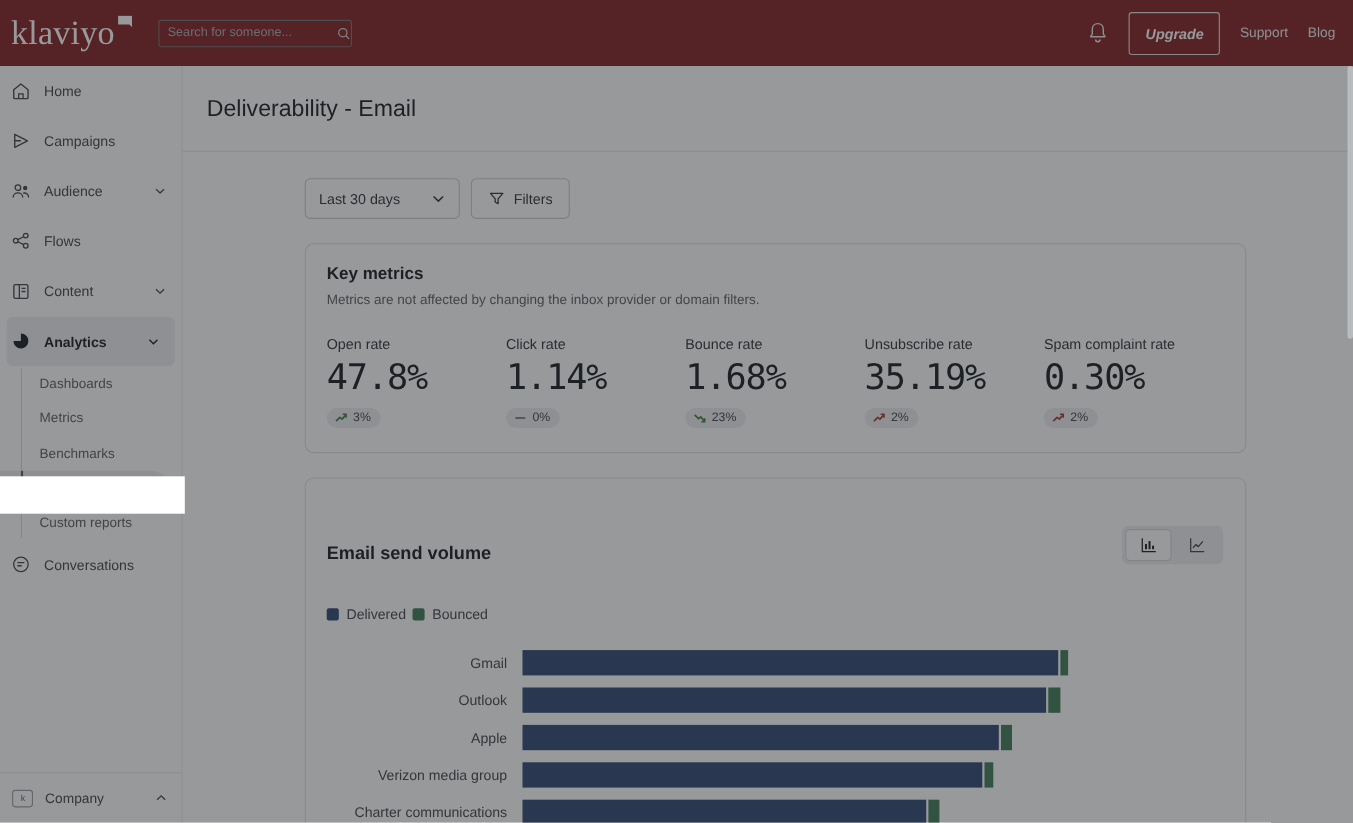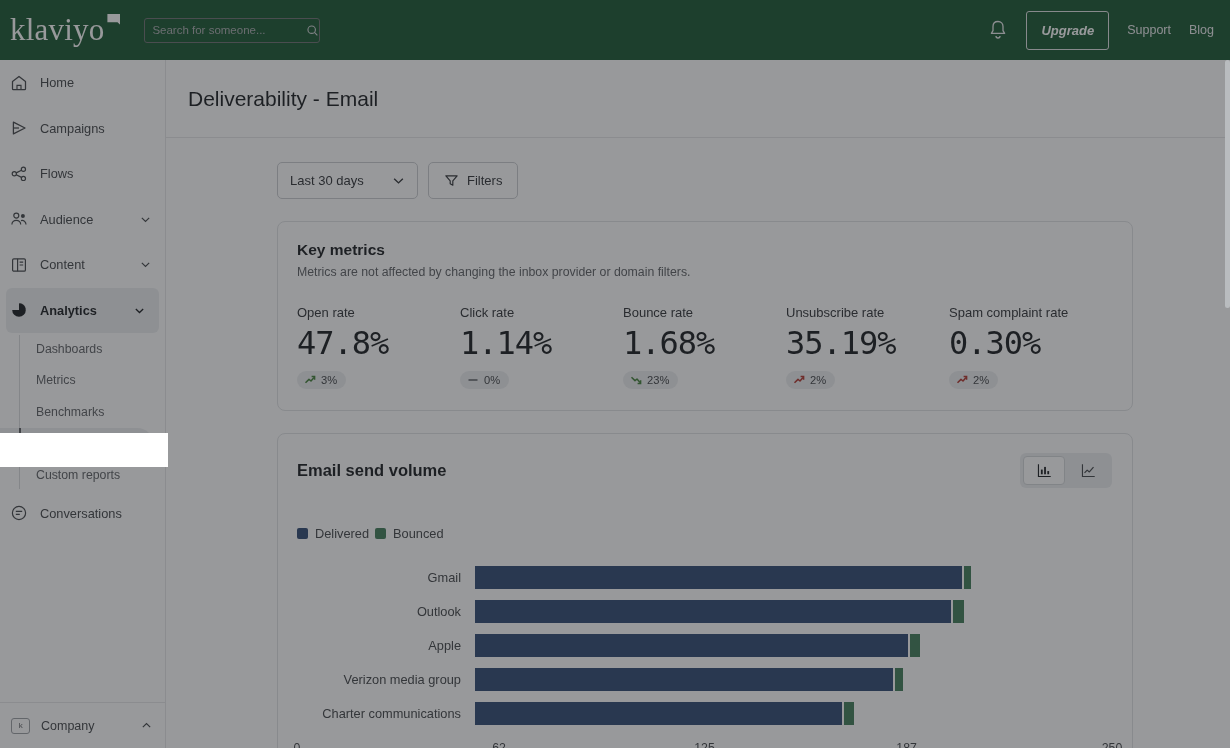--- a/index.html
+++ b/index.html
@@ -8,21 +8,21 @@
     font-family: "Liberation Sans", sans-serif;
     background: #ffffff;
     overflow: hidden;
   }
   
   #root { position: relative; width: 1230px; height: 748px; }
 
   
   .topbar {
     position: absolute; top: 0; left: 0; width: 1230px; height: 60px;
-    background: #14532d;
+    background: #7f1d1d;
     display: flex; align-items: center;
   }
   .logo {
     margin-left: 10px; color: #fff;
     font-family: "Liberation Serif", serif;
     font-size: 31px; letter-spacing: .2px; position: relative;
   }
   .logo .flag {
     position: absolute; top: 2px; right: -16px;
     width: 13px; height: 11px; background: #fff;
@@ -134,21 +134,21 @@
     font-family: "DejaVu Sans Mono", monospace;
     font-size: 32px; color: #15181b; margin-top: 4px; letter-spacing: -1px;
   }
   .pill {
     display: inline-flex; align-items: center; gap: 5px;
     background: #eceef0; border-radius: 11px; padding: 3px 9px 3px 7px;
     margin-top: 9px; font-size: 11.2px; color: #3f4245;
   }
   .pill svg { width: 12px; height: 12px; }
 
-  .card-head-row { display: flex; align-items: center; justify-content: space-between; }
+  .card-head-row { display: flex; align-items: flex-end; justify-content: space-between; margin-top: 24px; }
   .chart-toggle {
     display: flex; background: #eceef0; border-radius: 6px; padding: 3px; gap: 2px;
   }
   .tg {
     width: 42px; height: 29px; border-radius: 4px;
     display: flex; align-items: center; justify-content: center; cursor: pointer;
   }
   .tg.sel { background: #fff; border: 1px solid #d4d6d9; }
 
   .legend { display: flex; gap: 6px; margin-top: 38px; align-items: center; }
@@ -226,39 +226,39 @@
     <div class="nav-item">
       <svg class="ico" viewBox="0 0 18 18">
         <path d="M3.4 3.1 15 9 3.4 14.9z" fill="none" stroke="#3f4245" stroke-width="1.25" stroke-linejoin="round"></path>
         <path d="M3.4 9H9" fill="none" stroke="#3f4245" stroke-width="1.25"></path>
       </svg>
       <span class="nav-label">Campaigns</span>
     </div>
 
     <div class="nav-item">
       <svg class="ico" viewBox="0 0 18 18">
+        <circle cx="6.3" cy="5.6" r="2.5" fill="none" stroke="#3f4245" stroke-width="1.2"></circle>
+        <path d="M1.9 14.6c0-2.6 2-4.3 4.4-4.3s4.4 1.7 4.4 4.3" fill="none" stroke="#3f4245" stroke-width="1.2"></path>
+        <circle cx="12.9" cy="5.9" r="2" fill="#3f4245"></circle>
+        <path d="M11 10.6c2.5-.6 5 .8 5 4" fill="none" stroke="#3f4245" stroke-width="1.2"></path>
+      </svg>
+      <span class="nav-label">Audience</span>
+      <svg class="chev" viewBox="0 0 12 12">
+        <path d="M2 4.3 6 8.2 10 4.3" fill="none" stroke="#3f4245" stroke-width="1.3"></path>
+      </svg>
+    </div>
+
+    <div class="nav-item">
+      <svg class="ico" viewBox="0 0 18 18">
         <circle cx="13.4" cy="4.2" r="2.1" fill="none" stroke="#3f4245" stroke-width="1.2"></circle>
         <circle cx="13.4" cy="13.4" r="2.1" fill="none" stroke="#3f4245" stroke-width="1.2"></circle>
         <circle cx="4.3" cy="8.8" r="2.1" fill="none" stroke="#3f4245" stroke-width="1.2"></circle>
         <path d="M6.2 7.9 11.5 5.2M6.2 9.8l5.3 2.6" fill="none" stroke="#3f4245" stroke-width="1.2"></path>
       </svg>
       <span class="nav-label">Flows</span>
-    </div>
-
-    <div class="nav-item">
-      <svg class="ico" viewBox="0 0 18 18">
-        <circle cx="6.3" cy="5.6" r="2.5" fill="none" stroke="#3f4245" stroke-width="1.2"></circle>
-        <path d="M1.9 14.6c0-2.6 2-4.3 4.4-4.3s4.4 1.7 4.4 4.3" fill="none" stroke="#3f4245" stroke-width="1.2"></path>
-        <circle cx="12.9" cy="5.9" r="2" fill="#3f4245"></circle>
-        <path d="M11 10.6c2.5-.6 5 .8 5 4" fill="none" stroke="#3f4245" stroke-width="1.2"></path>
-      </svg>
-      <span class="nav-label">Audience</span>
-      <svg class="chev" viewBox="0 0 12 12">
-        <path d="M2 4.3 6 8.2 10 4.3" fill="none" stroke="#3f4245" stroke-width="1.3"></path>
-      </svg>
     </div>
 
     <div class="nav-item">
       <svg class="ico" viewBox="0 0 18 18">
         <rect x="2.6" y="2.8" width="12.8" height="12.4" rx="1.3" fill="none" stroke="#3f4245" stroke-width="1.2"></rect>
         <path d="M7.6 2.8v12.4" fill="none" stroke="#3f4245" stroke-width="1.2"></path>
         <path d="M9.6 6.2h3.6M9.6 9h3.6" fill="none" stroke="#3f4245" stroke-width="1.2"></path>
       </svg>
       <span class="nav-label">Content</span>
       <svg class="chev" viewBox="0 0 12 12">

